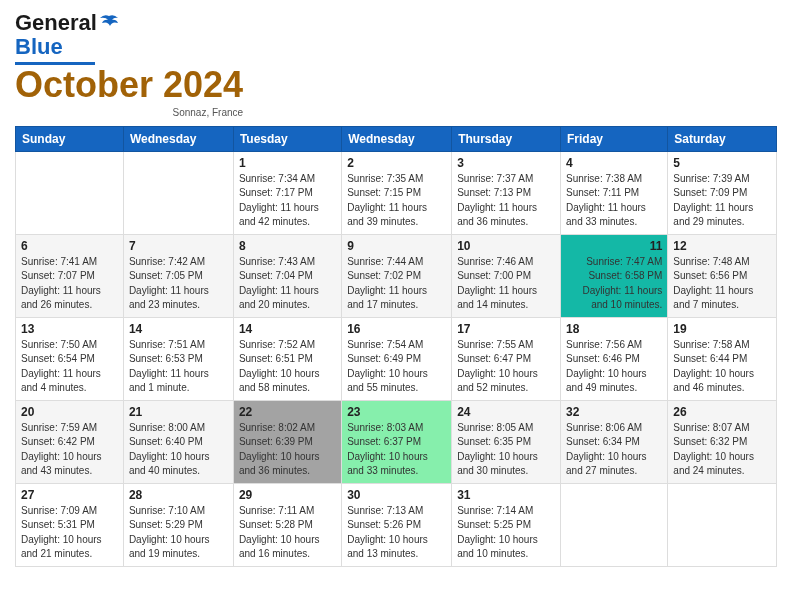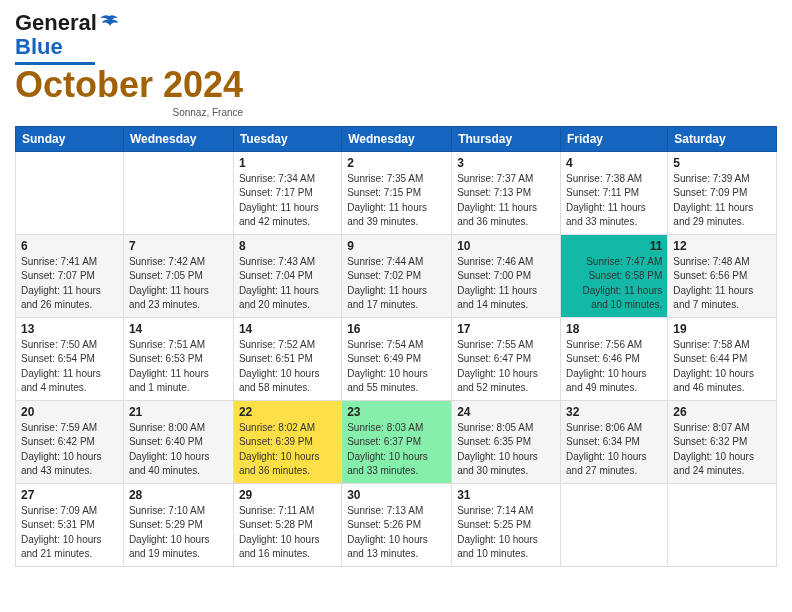--- a/index.html
+++ b/index.html
@@ -213,21 +213,21 @@
         </tr>
         <tr>
           <td style="background: rgb(245, 245, 245);">
             <span class="day-num">20</span>
             <div class="day-info">Sunrise: 7:59 AM<br>Sunset: 6:42 PM<br>Daylight: 10 hours and 43 minutes.</div>
           </td>
           <td style="background: rgb(245, 245, 245);">
             <span class="day-num">21</span>
             <div class="day-info">Sunrise: 8:00 AM<br>Sunset: 6:40 PM<br>Daylight: 10 hours and 40 minutes.</div>
           </td>
-          <td style="background: #fde047;">
+          <td style="background: #a3a3a3;">
             <span class="day-num">22</span>
             <div class="day-info">Sunrise: 8:02 AM<br>Sunset: 6:39 PM<br>Daylight: 10 hours and 36 minutes.</div>
           </td>
           <td style="background: #86efac;">
             <span class="day-num">23</span>
             <div class="day-info">Sunrise: 8:03 AM<br>Sunset: 6:37 PM<br>Daylight: 10 hours and 33 minutes.</div>
           </td>
           <td style="background: rgb(245, 245, 245);">
             <span class="day-num">24</span>
             <div class="day-info">Sunrise: 8:05 AM<br>Sunset: 6:35 PM<br>Daylight: 10 hours and 30 minutes.</div>

